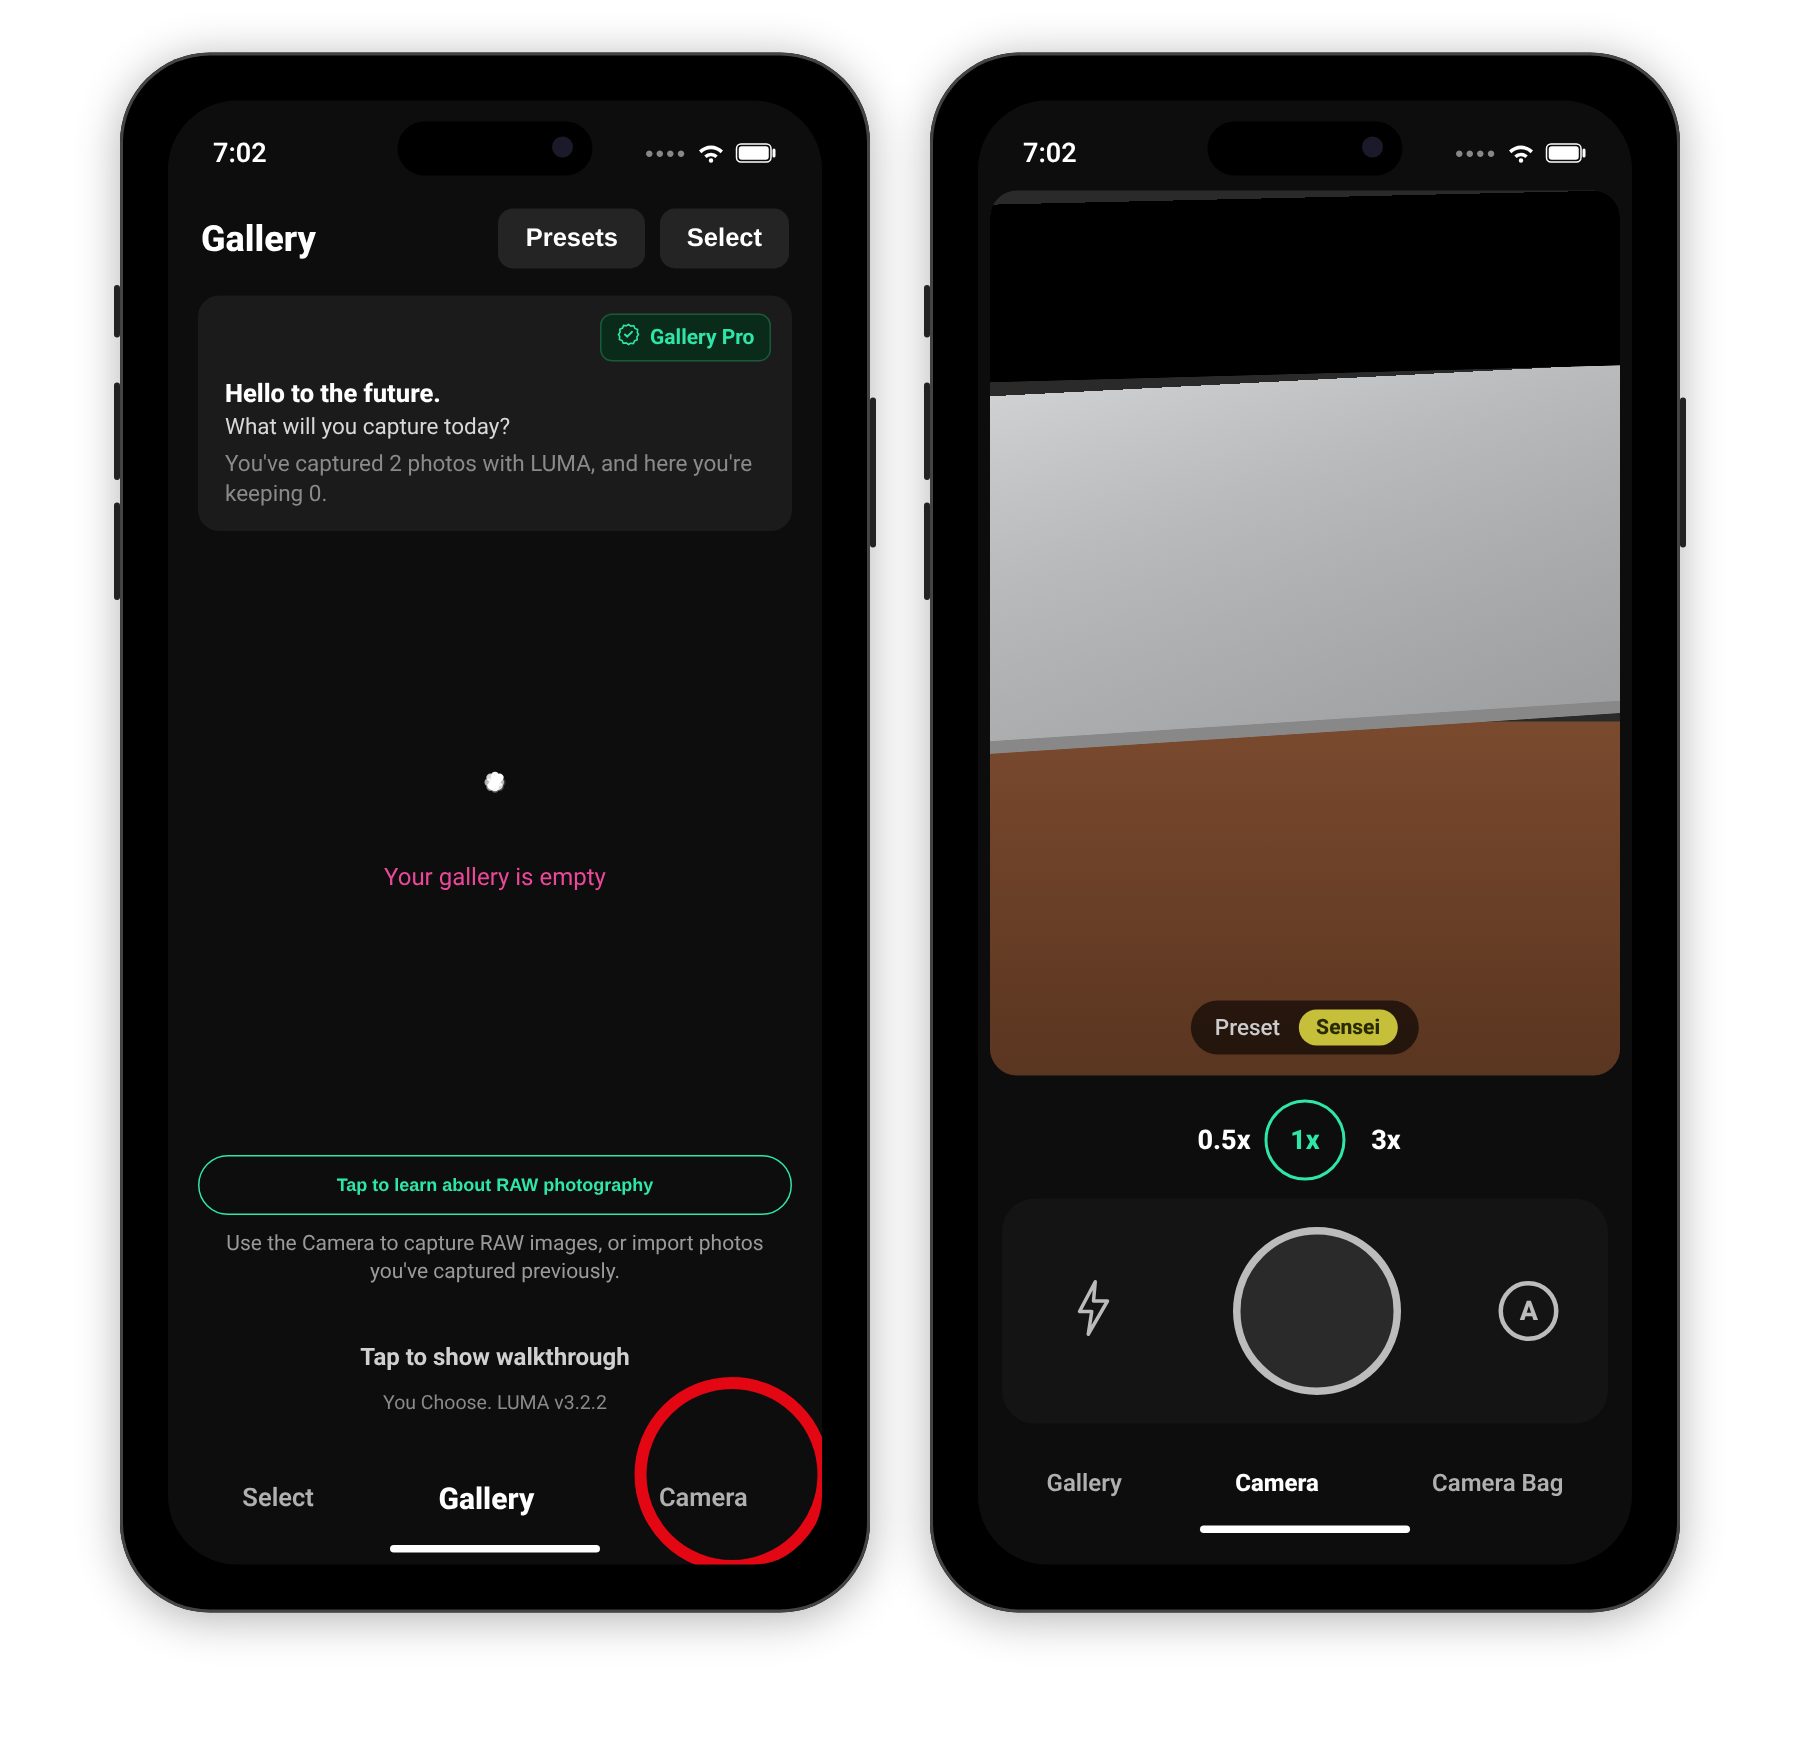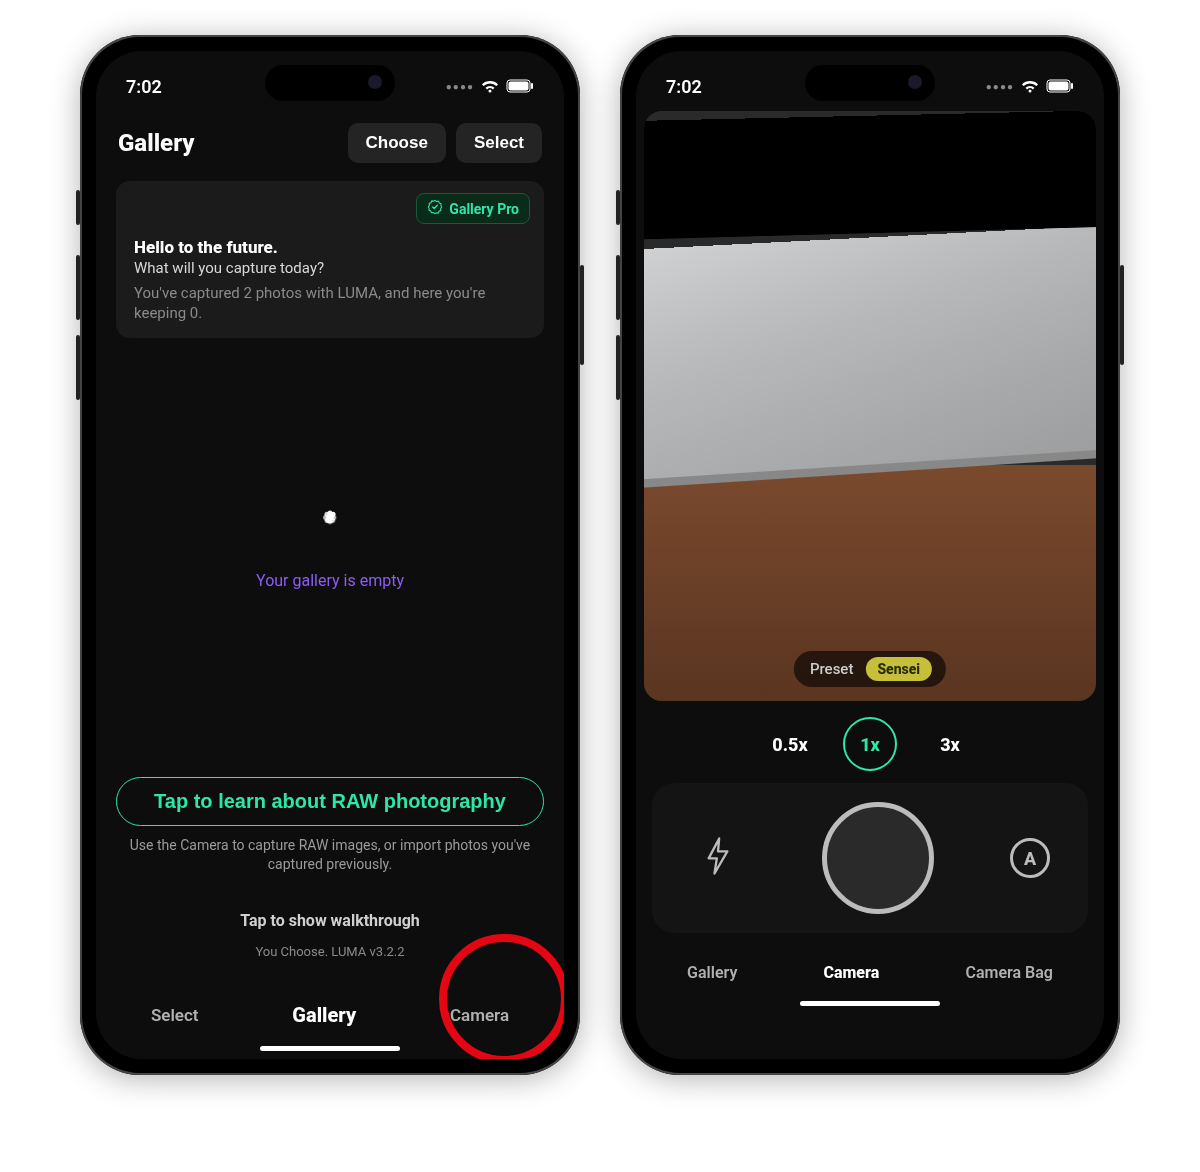--- a/index.html
+++ b/index.html
@@ -12,21 +12,21 @@
     justify-content: center;
     align-items: flex-start;
     gap: 40px;
     padding-top: 35px;
   }
   .phone {
     width: 500px;
     height: 1040px;
     background: #000;
     border-radius: 60px;
-    padding: 16px;
+    padding: 32px;
     box-shadow: inset 0 0 0 2px #444, 0 4px 30px rgba(0,0,0,0.3);
     position: relative;
   }
   .side-btn {
     position: absolute;
     background: #222;
     border-radius: 3px;
   }
   .sb-left1 { left: -4px; top: 155px; width: 4px; height: 35px; }
   .sb-left2 { left: -4px; top: 220px; width: 4px; height: 65px; }
@@ -137,29 +137,29 @@
     width: 42px; height: 42px;
   }
   .spinner .tick {
     position: absolute;
     left: 50%; top: 50%;
     width: 5px; height: 13px;
     background: #fff;
     border-radius: 3px;
     transform-origin: center -8px;
   }
-  .empty-text { font-size: 16px; color: #8b5cf6; }
+  .empty-text { font-size: 16px; color: #ec4899; }
   
   .bottom-block { padding: 0 20px; display:flex; flex-direction:column; align-items:center; gap:10px; padding-bottom: 4px;}
   .raw-btn {
     width: 100%;
     border: 1.5px solid #2ee6a8;
     background: transparent;
     color: #2ee6a8;
-    font-size: 20px;
+    font-size: 12px;
     font-weight: 700;
     padding: 12px;
     border-radius: 26px;
     text-align: center;
     margin-top: 24px;
   }
   .hint-text { font-size: 14px; color: #9a9a9a; text-align:center; line-height:1.4; padding: 0 10px;}
   .walkthrough { font-size: 16px; font-weight: 700; color: #d0d0d0; margin-top: 26px;}
   .version { font-size: 13px; color: #8a8a8a; margin-top: 4px; margin-bottom: 20px;}
   
@@ -248,21 +248,20 @@
     color: #2a2a00;
     font-weight: 800;
     font-size: 14px;
     padding: 4px 12px;
     border-radius: 14px;
   }
   .zoom-row {
     display: flex;
     justify-content: center;
     align-items: center;
-    gap: 26px;
     padding: 16px 0 12px;
   }
   .zoom {
     font-size: 18px; font-weight: 800; color: #fff;
     width: 54px; height: 54px; display:flex; align-items:center; justify-content:center;
     border-radius: 50%;
   }
   .zoom.active { border: 2px solid #2ee6a8; color: #2ee6a8; }
   .capture-row {
     margin: 0 16px 10px;
@@ -320,21 +319,21 @@
               <rect x="2.5" y="2.5" width="20" height="9" rx="2" fill="#fff"></rect>
               <rect x="25" y="4" width="2" height="6" rx="1" fill="#fff"></rect>
             </svg>
         </span>
       </div>
     </div>
 
     <div class="g-header">
       <div class="g-title">Gallery</div>
       <div class="g-btns">
-        <button class="g-btn">Choose</button>
+        <button class="g-btn">Presets</button>
         <button class="g-btn">Select</button>
       </div>
     </div>
 
     <div class="info-card">
       <div class="verified-badge">
         <span>
           <svg viewBox="0 0 24 24" fill="none">
               <path d="M12 2l2.4 1.6 2.9-.3 1.1 2.7 2.7 1.1-.3 2.9L22 12l-1.6 2.4.3 2.9-2.7 1.1-1.1 2.7-2.9-.3L12 22l-2.4-1.6-2.9.3-1.1-2.7-2.7-1.1.3-2.9L2 12l1.6-2.4L3.3 6.7 6 5.6l1.1-2.7 2.9.3z" stroke="#2ee6a8" stroke-width="1.6"></path>
               <path d="M8.5 12l2.2 2.2 4.8-4.8" stroke="#2ee6a8" stroke-width="2" stroke-linecap="round"></path>

